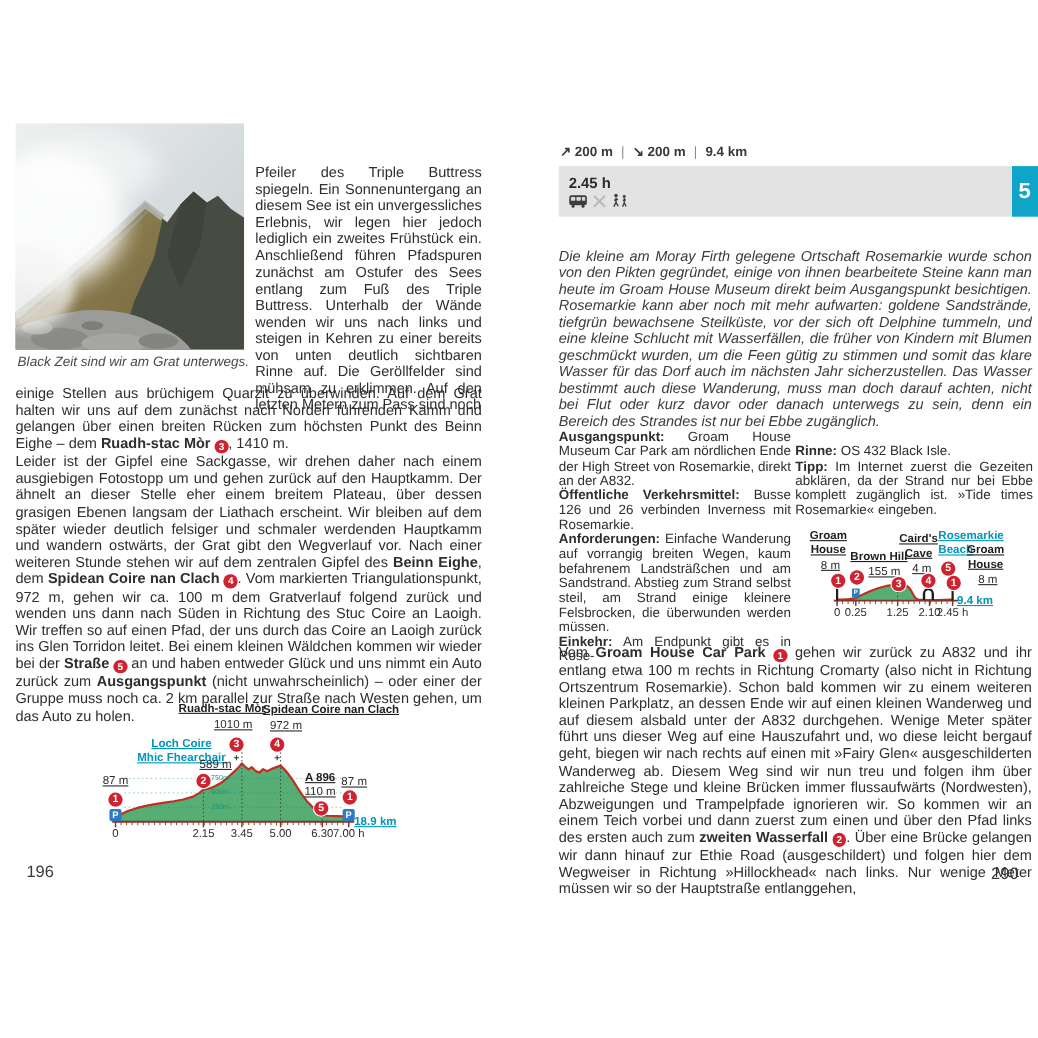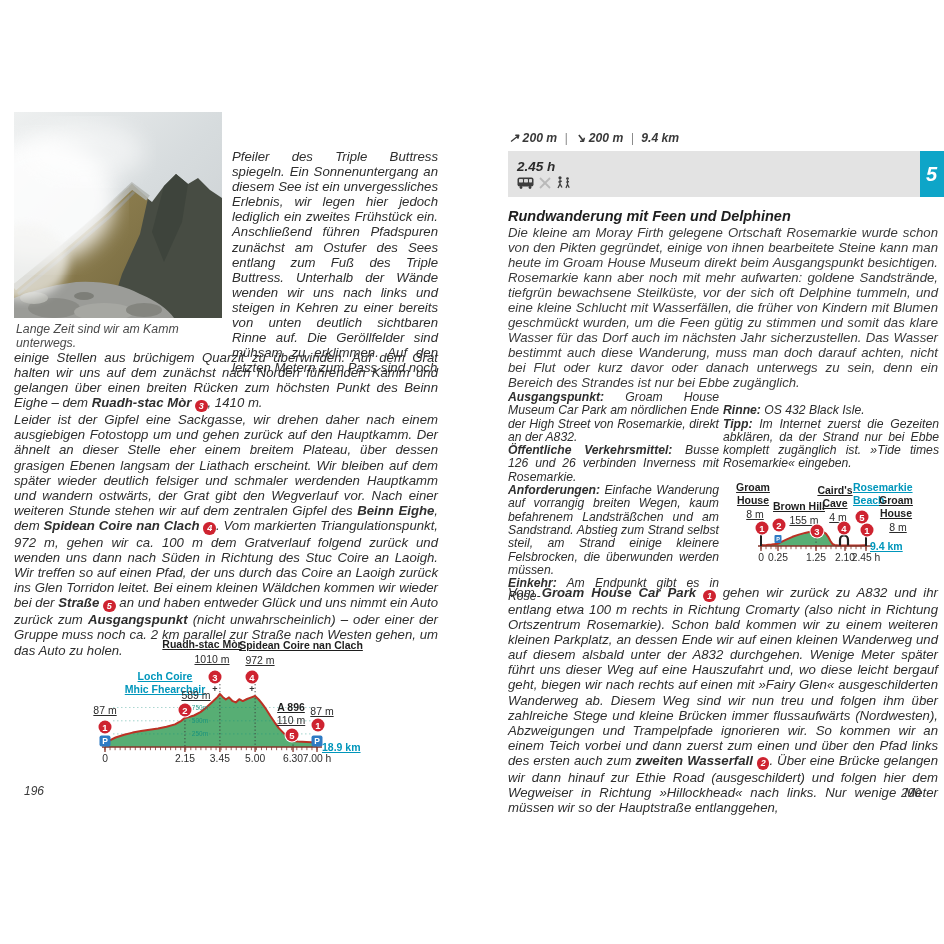--- a/index.html
+++ b/index.html
@@ -1,18 +1,18 @@
 <!DOCTYPE html>
 <html><head>
 <meta charset="utf-8">
 <style>
   html,body{margin:0;padding:0;background:#ffffff;}
   .spread{position:relative;width:944px;height:944px;background:#ffffff;overflow:hidden;
           font-family:"Liberation Sans",sans-serif;color:#2e2e2e;}
-  .abs{position:absolute;font-style:italic;}
+  .abs{position:absolute;}
   
   .bt{font-size:13.2px;line-height:15.1px;text-align:justify;color:#2e2e2e;}
   .bt p{margin:0;}
   .bold{font-weight:bold;}
   .marker{display:inline-block;width:12.5px;height:12.5px;border-radius:50%;background:#ce2330;
           color:#fff;font-size:9px;font-weight:bold;line-height:12.5px;text-align:center;
           vertical-align:-1.5px;box-shadow:0 0 0 1px #fff;}
   .caption{font-size:12.3px;font-style:italic;color:#4a4a4a;}
   
   .statline{font-size:12.2px;font-weight:bold;color:#3a3a3a;}
@@ -20,21 +20,21 @@
   .headbar{background:#e3e3e3;display:flex;align-items:center;}
   .headbar .leftcell{padding:4px 0 4px 9px;width:110px;}
   .time{font-size:13.5px;font-weight:bold;color:#2b2b2b;}
   .iconrow{display:flex;align-items:center;gap:5px;margin-top:2px;height:14px;}
   .title{flex:1;text-align:right;font-size:19.5px;font-weight:bold;color:#1c1c1c;padding-right:12px;letter-spacing:.1px;}
   .numbox{background:#0ea5c8;color:#fff;font-size:20px;font-weight:bold;display:flex;
           align-items:center;justify-content:flex-start;padding-left:6px;}
   .routehead{font-size:14.5px;font-weight:bold;color:#1e1e1e;}
   .intro{font-size:13.2px;line-height:15px;font-style:italic;color:#3b3b3b;text-align:justify;}
   .info{font-size:12.2px;line-height:13.3px;text-align:justify;color:#2e2e2e;}
-  .pagenum{font-size:12px;color:#3a3a3a;}
+  .pagenum{font-size:15px;color:#3a3a3a;}
   
   .chart{position:absolute;}
   .cl{position:absolute;white-space:nowrap;font-size:10.5px;line-height:12px;transform:translateX(-50%);text-decoration:underline;}
   .cl.left{transform:none;}
   .cl-bold{font-weight:bold;color:#1e1e1e;}
   .cl-plain{color:#2b2b2b;}
   .cl-teal{font-weight:bold;color:#0096bb;}
   .cl-km{font-weight:bold;color:#0096bb;}
   .tickl{position:absolute;transform:translateX(-50%);font-size:10.3px;color:#2d2d2d;white-space:nowrap;}
   .cmark{position:absolute;width:13px;height:13px;border-radius:50%;background:#ce2330;color:#fff;
@@ -85,21 +85,21 @@
       <ellipse cx="90" cy="200" rx="30" ry="9" fill="#a6a7a2"></ellipse>
       <ellipse cx="130" cy="198" rx="18" ry="7" fill="#84857f"></ellipse>
       <ellipse cx="20" cy="186" rx="14" ry="6" fill="#b0b1ab"></ellipse>
       <ellipse cx="70" cy="184" rx="10" ry="4" fill="#7d7e78"></ellipse>
 
       <ellipse cx="28" cy="88" rx="72" ry="62" fill="#ffffff" opacity="0.85" filter="url(#blur1)"></ellipse>
       <ellipse cx="8" cy="150" rx="46" ry="38" fill="#f4f4f2" opacity="0.7" filter="url(#blur2)"></ellipse>
       <ellipse cx="70" cy="40" rx="60" ry="30" fill="#ffffff" opacity="0.5" filter="url(#blur1)"></ellipse>
     </svg>
   </div>
-  <div class="abs caption" style="left:16px;top:322px;width:220px;">Lange Zeit sind wir am Kamm unterwegs.</div>
+  <div class="abs caption" style="left:16px;top:322px;width:220px;">Black Zeit sind wir am Grat unterwegs.</div>
 
   <div class="abs bt" style="left:232px;top:149px;width:206px;">Pfeiler des Triple Buttress spiegeln. Ein Sonnenuntergang an diesem See ist ein unvergessliches Erlebnis, wir legen hier jedoch lediglich ein zweites Frühstück ein. Anschließend führen Pfadspuren zunächst am Ostufer des Sees entlang zum Fuß des Triple Buttress. Unterhalb der Wände wenden wir uns nach links und steigen in Kehren zu einer bereits von unten deutlich sichtbaren Rinne auf. Die Geröllfelder sind mühsam zu erklimmen. Auf den letzten Metern zum Pass sind noch</div>
 
   <div class="abs bt" style="left:14px;top:350px;width:424px;">
     <p><span>einige Stellen aus brüchigem Quarzit zu überwinden. Auf dem Grat halten wir uns auf dem zunächst nach Norden führenden Kamm und gelangen über einen breiten Rücken zum höchsten Punkt des Beinn Eighe – dem </span><span class="bold">Ruadh-stac Mòr</span>&nbsp;<span class="marker">3</span><span>, 1410 m.</span></p>
     <p><span>Leider ist der Gipfel eine Sackgasse, wir drehen daher nach einem ausgiebigen Fotostopp um und gehen zurück auf den Hauptkamm. Der ähnelt an dieser Stelle eher einem breitem Plateau, über dessen grasigen Ebenen langsam der Liathach erscheint. Wir bleiben auf dem später wieder deutlich felsiger und schmaler werdenden Hauptkamm und wandern ostwärts, der Grat gibt den Wegverlauf vor. Nach einer weiteren Stunde stehen wir auf dem zentralen Gipfel des </span><span class="bold">Beinn Eighe</span><span>, dem </span><span class="bold">Spidean Coire nan Clach</span>&nbsp;<span class="marker">4</span><span>. Vom markierten Triangulationspunkt, 972 m, gehen wir ca. 100 m dem Gratverlauf folgend zurück und wenden uns dann nach Süden in Richtung des Stuc Coire an Laoigh. Wir treffen so auf einen Pfad, der uns durch das Coire an Laoigh zurück ins Glen Torridon leitet. Bei einem kleinen Wäldchen kommen wir wieder bei der </span><span class="bold">Straße</span>&nbsp;<span class="marker">5</span><span> an und haben entweder Glück und uns nimmt ein Auto zurück zum </span><span class="bold">Ausgangspunkt</span><span> (nicht unwahrscheinlich) – oder einer der Gruppe muss noch ca. 2 km parallel zur Straße nach Westen gehen, um das Auto zu holen.</span></p>
   </div>
 
   <div class="chart" style="left:14px;top:634px;width:420px;height:158px;"><svg width="420" height="158" viewBox="0 0 420 158">
         <path d="M91.0,108.4 L95.2,106.7 L101.6,103.5 L110.1,100.7 L118.6,98.6 L127.0,97.0 L135.5,95.7 L144.0,94.4 L152.5,92.8 L161.0,90.4 L167.3,86.8 L170.9,83.9 L175.8,82.8 L180.0,81.5 L186.4,78.1 L192.8,73.1 L199.1,67.3 L203.4,63.1 L205.9,60.0 L208.7,62.9 L211.8,65.5 L215.0,63.4 L218.2,66.8 L221.8,68.4 L225.2,65.2 L228.8,67.1 L233.0,65.0 L237.3,63.4 L241.1,62.0 L244.7,65.5 L247.9,69.4 L252.1,75.2 L256.4,82.0 L260.6,88.3 L264.8,94.1 L270.1,99.6 L274.4,104.1 L279.0,107.1 L283.9,107.6 L292.4,108.0 L303.0,108.4 L303,113 L91,113 Z" fill="#57ae74"></path>
@@ -195,21 +195,20 @@
           <circle cx="4" cy="1.8" r="1.6" fill="#3d3d3d"></circle>
           <path d="M4,3.5 L4,8 M4,8 L2,12 M4,8 L6,11.5 M2.4,6 L5.8,5.2" stroke="#3d3d3d" stroke-width="1.3" fill="none"></path>
           <circle cx="11.5" cy="2.6" r="1.35" fill="#3d3d3d"></circle>
           <path d="M11.5,4 L11.5,8.2 M11.5,8.2 L10,12 M11.5,8.2 L13.2,11.8 M10.2,6.2 L13,5.6" stroke="#3d3d3d" stroke-width="1.2" fill="none"></path>
         </svg>
       </div>
     </div>
   </div>
   <div class="abs numbox" style="left:920px;top:151px;width:24px;height:46px;">5</div>
 
-  <div class="abs routehead" style="left:508px;top:208px;width:430px;">Rundwanderung mit Feen und Delphinen</div>
   <div class="abs intro" style="left:508px;top:225px;width:430px;">Die kleine am Moray Firth gelegene Ortschaft Rosemarkie wurde schon von den Pikten gegründet, einige von ihnen bearbeitete Steine kann man heute im Groam House Museum direkt beim Ausgangspunkt besichtigen. Rosemarkie kann aber noch mit mehr aufwarten: goldene Sandstrände, tiefgrün bewachsene Steilküste, vor der sich oft Delphine tummeln, und eine kleine Schlucht mit Wasserfällen, die früher von Kindern mit Blumen geschmückt wurden, um die Feen gütig zu stimmen und somit das klare Wasser für das Dorf auch im nächsten Jahr sicherzustellen. Das Wasser bestimmt auch diese Wanderung, muss man doch darauf achten, nicht bei Flut oder kurz davor oder danach unterwegs zu sein, denn ein Bereich des Strandes ist nur bei Ebbe zugänglich.</div>
 
   <div class="abs info" style="left:508px;top:391px;width:211px;"><span class="bold">Ausgangspunkt:</span><span> Groam House Museum Car Park am nördlichen Ende der High Street von Rosemarkie, direkt an der A832.</span><br><span class="bold">Öffentliche Verkehrsmittel:</span><span> Busse 126 und 26 verbinden Inverness mit Rosemarkie.</span><br><span class="bold">Anforderungen:</span><span> Einfache Wanderung auf vorrangig breiten Wegen, kaum befahrenem Landsträßchen und am Sandstrand. Abstieg zum Strand selbst steil, am Strand einige kleinere Felsbrocken, die überwunden werden müssen.</span><br><span class="bold">Einkehr:</span><span> Am Endpunkt gibt es in Rose-</span></div>
   <div class="abs info" style="left:723px;top:391px;width:216px;"><br><span class="bold">Rinne:</span><span> OS 432 Black Isle.</span><br><span class="bold">Tipp:</span><span> Im Internet zuerst die Gezeiten abklären, da der Strand nur bei Ebbe komplett zugänglich ist. »Tide times Rosemarkie« eingeben.</span></div>
 
   <div class="chart" style="left:720px;top:478px;width:222px;height:100px;"><svg width="222" height="100" viewBox="0 0 222 100">
         <path d="M41.0,67.2 L46.3,67.0 L51.5,66.6 L58.0,65.7 L62.0,63.6 L67.3,61.2 L72.5,58.8 L78.8,56.6 L85.1,54.9 L90.3,53.8 L96.0,53.0 L100.8,53.4 L104.0,54.3 L106.1,55.9 L108.2,58.8 L110.3,62.7 L112.4,65.9 L114.5,67.0 L118.7,67.4 L125.0,67.6 L131.3,67.5 L138.7,67.4 L146.0,67.2 L146,68 L41,68 Z" fill="#57ae74"></path>
         <line x1="96.02000000000001" y1="60" x2="96.02000000000001" y2="68" stroke="#3c3c3c" stroke-width="0.9" stroke-dasharray="1.3,2.2"></line>
         <path d="M41.0,67.2 L46.3,67.0 L51.5,66.6 L58.0,65.7 L62.0,63.6 L67.3,61.2 L72.5,58.8 L78.8,56.6 L85.1,54.9 L90.3,53.8 L96.0,53.0 L100.8,53.4 L104.0,54.3 L106.1,55.9 L108.2,58.8 L110.3,62.7 L112.4,65.9 L114.5,67.0 L118.7,67.4 L125.0,67.6 L131.3,67.5 L138.7,67.4 L146.0,67.2" fill="none" stroke="#bb3124" stroke-width="2" stroke-linejoin="round"></path>
         <line x1="38" y1="68" x2="151" y2="68" stroke="#84352a" stroke-width="1.7"></line>

